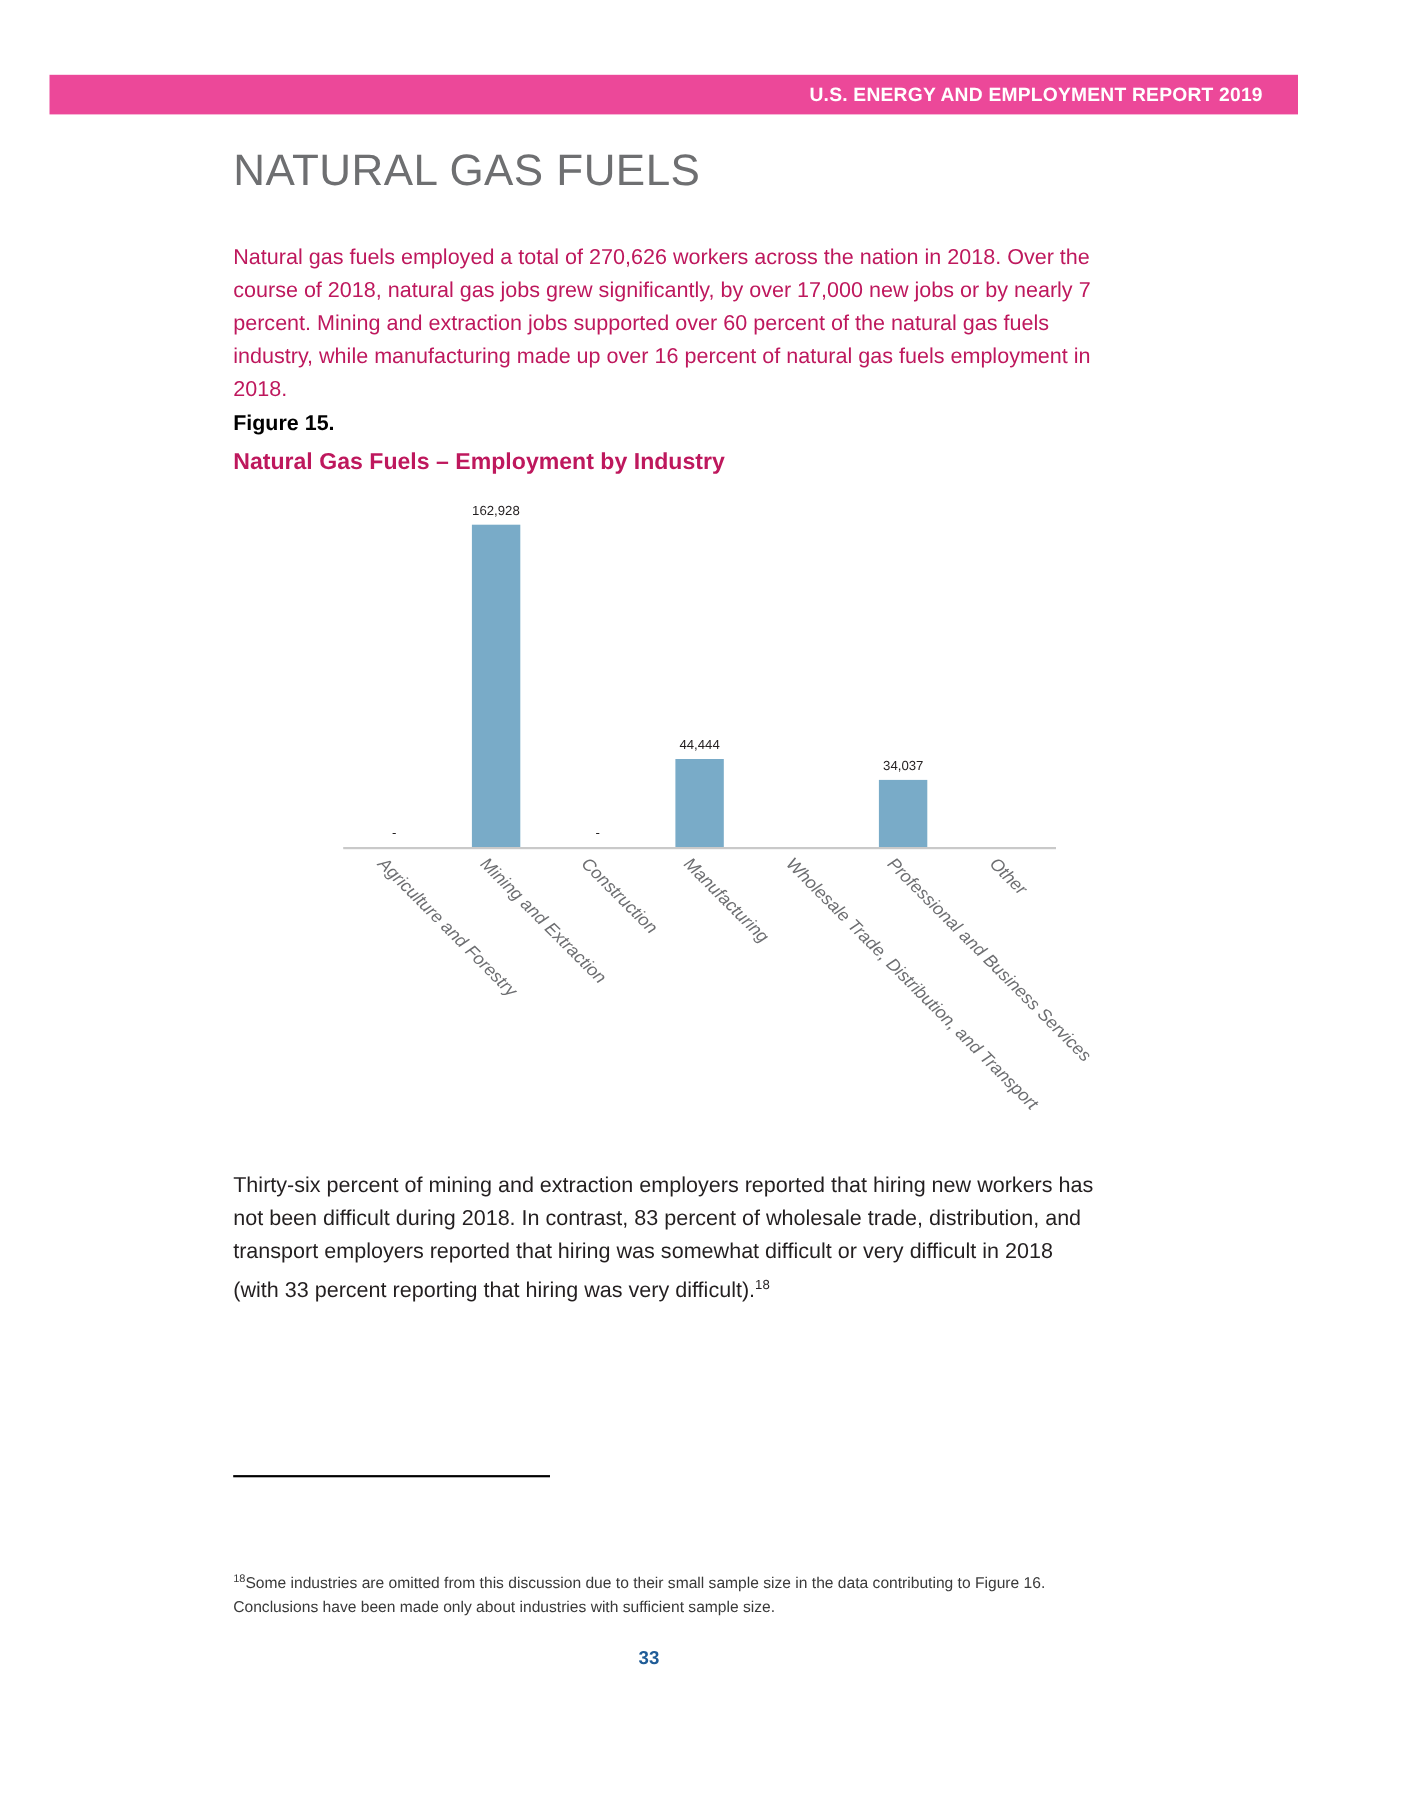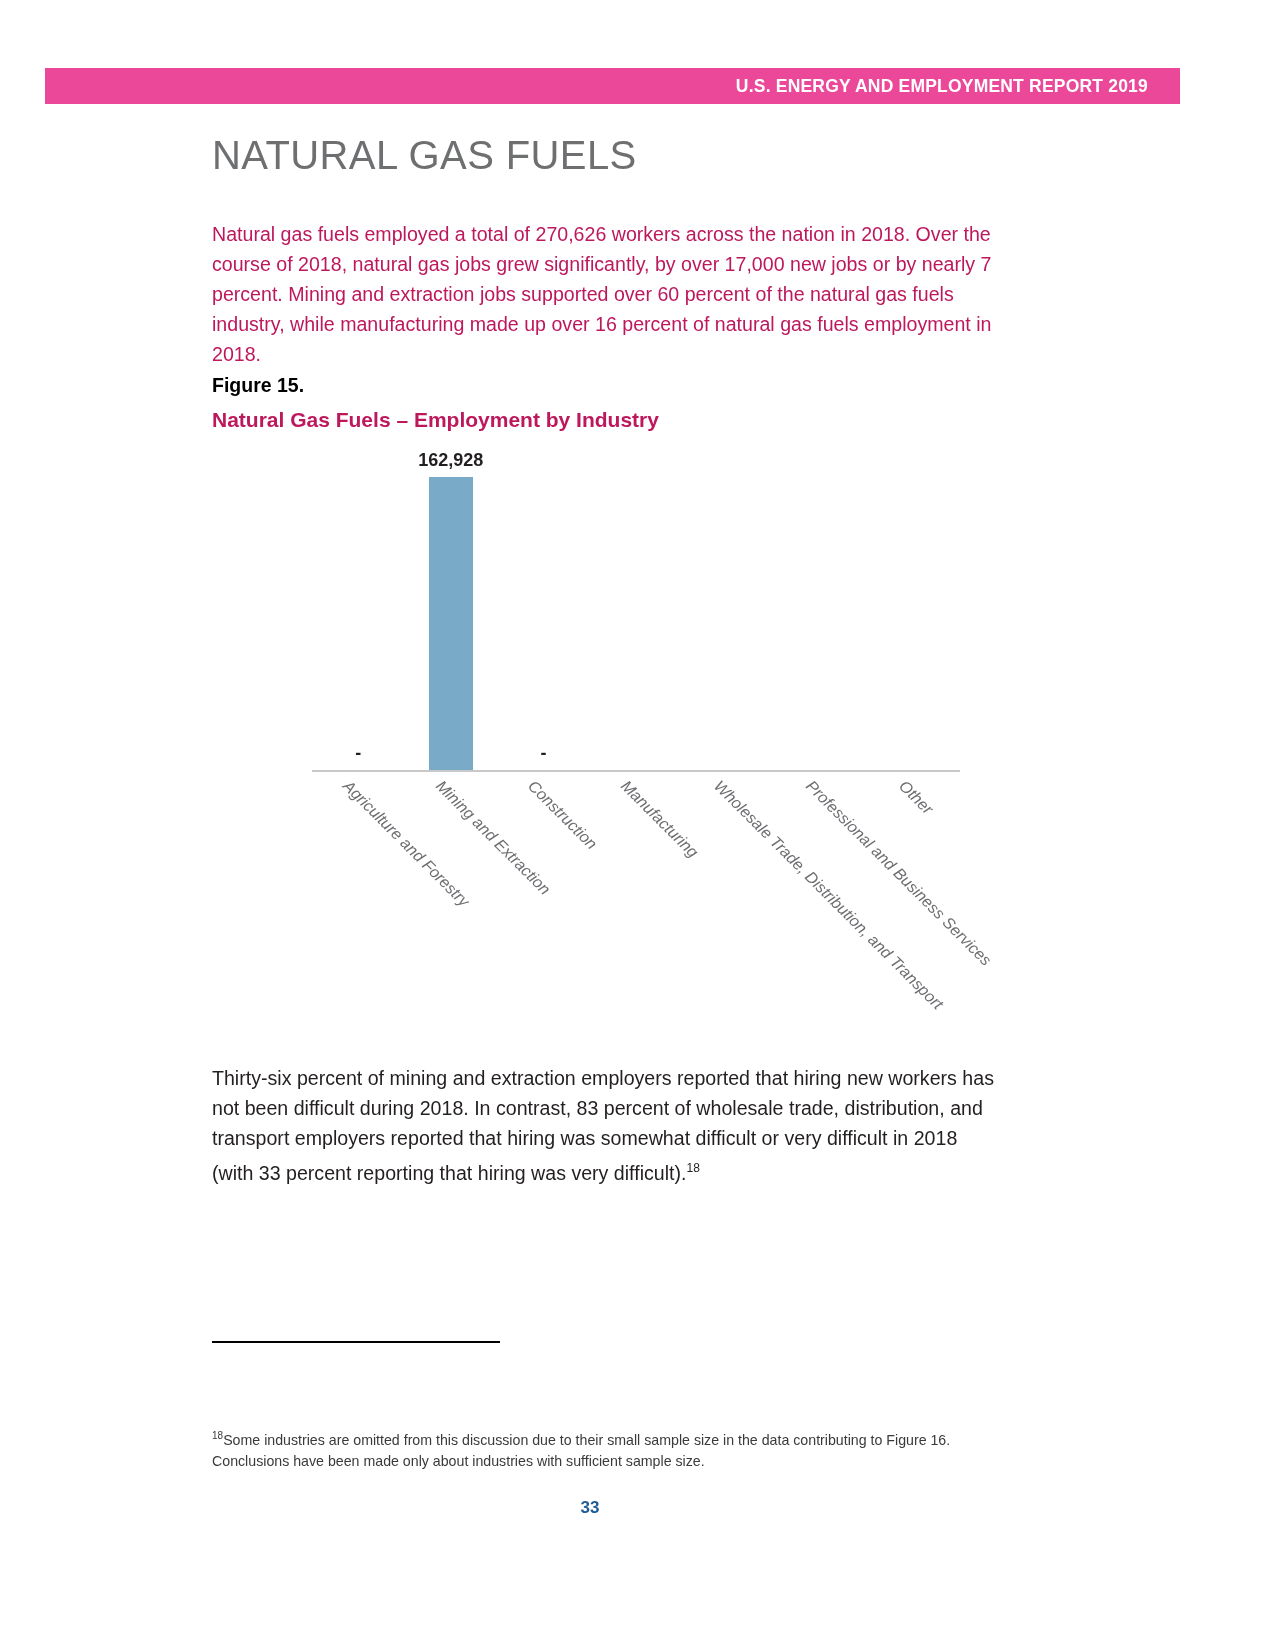--- a/index.html
+++ b/index.html
@@ -111,22 +111,22 @@
     bottom: 0;
     left: 50%;
     transform: translateX(-50%);
     width: 44px;
     background: #79ABC8;
   }
   .bar-value {
     position: absolute;
     left: 50%;
     transform: translateX(-50%);
-    font-size: 18px;
-    font-weight: bold;
+    font-size: 12px;
+    font-weight: normal;
     color: #231F20;
     white-space: nowrap;
   }
   .tick-label {
     position: absolute;
     top: 322px;
     font-size: 16px;
     font-style: italic;
     color: #6D6E71;
     white-space: nowrap;
@@ -202,20 +202,28 @@
   <div class="plot-area" id="plot-area">
       <div class="bar-slot" style="left: 0px; width: 92.5714px;">
         <div class="bar-value" style="bottom: 6px;">-</div>
       </div>
       <div class="bar-slot" style="left: 92.5714px; width: 92.5714px;">
         <div class="bar" title="Mining and Extraction: 162,928" style="height: 293.27px; background: rgb(121, 171, 200);"></div>
         <div class="bar-value" style="bottom: 299.27px;">162,928</div>
       </div>
       <div class="bar-slot" style="left: 185.143px; width: 92.5714px;">
         <div class="bar-value" style="bottom: 6px;">-</div>
+      </div>
+      <div class="bar-slot" style="left: 277.714px; width: 92.5714px;">
+        <div class="bar" title="Manufacturing: 44,444" style="height: 79.9992px; background: rgb(121, 171, 200);"></div>
+        <div class="bar-value" style="bottom: 85.9992px;">44,444</div>
+      </div>
+      <div class="bar-slot" style="left: 462.857px; width: 92.5714px;">
+        <div class="bar" title="Professional and Business Services: 34,037" style="height: 61.2666px; background: rgb(121, 171, 200);"></div>
+        <div class="bar-value" style="bottom: 67.2666px;">34,037</div>
       </div>
     </div>
   <div class="axis-line"></div>
   <div id="tick-layer">
       <div class="tick-label" style="left: 140.286px;">Agriculture and Forestry</div>
       <div class="tick-label" style="left: 232.857px;">Mining and Extraction</div>
       <div class="tick-label" style="left: 325.429px;">Construction</div>
       <div class="tick-label" style="left: 418px;">Manufacturing</div>
       <div class="tick-label" style="left: 510.571px;">Wholesale Trade, Distribution, and Transport</div>
       <div class="tick-label" style="left: 603.143px;">Professional and Business Services</div>

